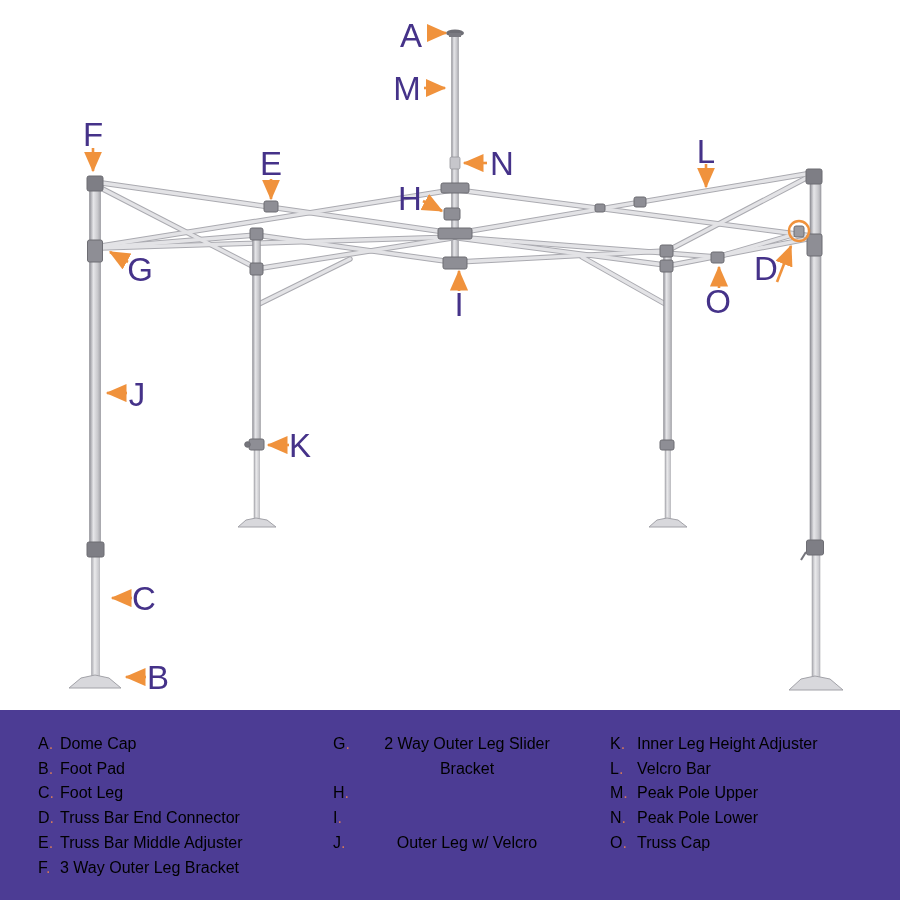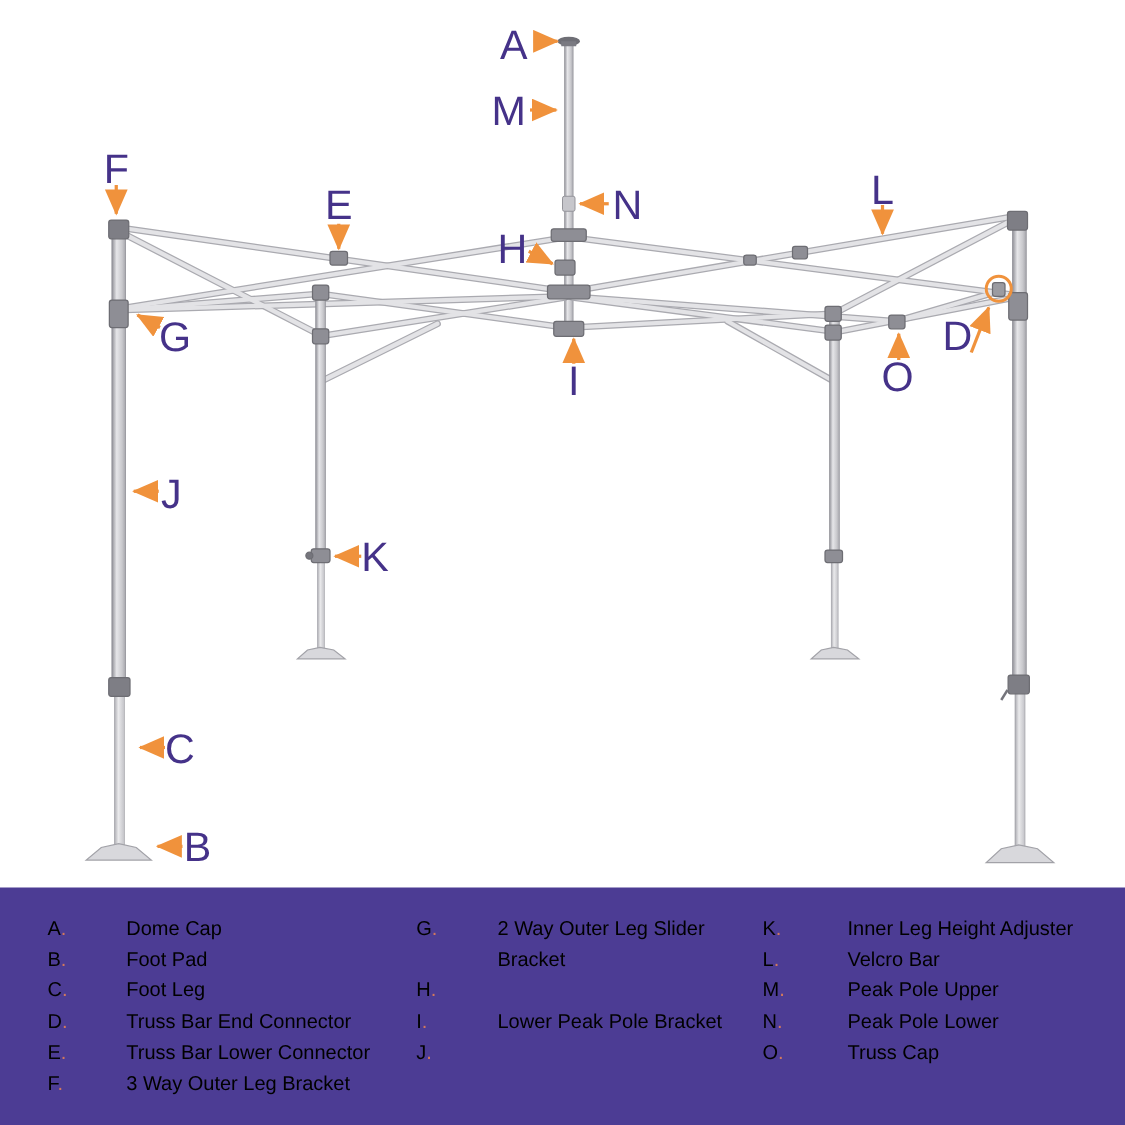--- a/index.html
+++ b/index.html
@@ -18,22 +18,22 @@
   .lg-col{position:absolute;top:732px;}
   .lg-col-1{left:38px;width:290px;}
   .lg-col-2{left:333px;width:250px;}
   .lg-col-3{left:610px;width:280px;}
   .lg-item{display:flex;align-items:flex-start;line-height:24.7px;}
   .lg-letter{flex:0 0 auto;display:inline-block;white-space:nowrap;}
   .lg-col-1 .lg-letter{width:22px;}
   .lg-col-2 .lg-letter{width:24px;}
   .lg-col-3 .lg-letter{width:27px;}
   .lg-dot{color:#D4795B;}
-  .lg-text{flex:1 1 auto;margin-left:41px;}
-  .lg-col-2 .lg-text{max-width:220px;}
+  .lg-text{flex:1 1 auto;}
+  .lg-col-2 .lg-text{max-width:220px;text-align:center;}
 </style>
 </head>
 <body>
 
 <div class="stage">
 
   <svg class="diagram" width="900" height="710" viewBox="0 0 900 710">
     <defs>
       <marker id="ah" markerWidth="9" markerHeight="9" refX="7.5" refY="3.5" orient="auto">
         <path d="M0,0 L8,3.5 L0,7 Z" fill="#F0923C"></path>
@@ -186,42 +186,42 @@
     <div class="lg-item">
       <span class="lg-letter"><span>C</span><span class="lg-dot">.</span></span>
       <span class="lg-text">Foot Leg</span>
     </div>
     <div class="lg-item">
       <span class="lg-letter"><span>D</span><span class="lg-dot">.</span></span>
       <span class="lg-text">Truss Bar End Connector</span>
     </div>
     <div class="lg-item">
       <span class="lg-letter"><span>E</span><span class="lg-dot">.</span></span>
-      <span class="lg-text">Truss Bar Lower Connector</span>
+      <span class="lg-text">Truss Bar Middle Adjuster</span>
     </div>
     <div class="lg-item">
       <span class="lg-letter"><span>F</span><span class="lg-dot">.</span></span>
       <span class="lg-text">3 Way Outer Leg Bracket</span>
     </div>
   </div>
 
   <div class="lg-col lg-col-2">
     <div class="lg-item">
       <span class="lg-letter"><span>G</span><span class="lg-dot">.</span></span>
       <span class="lg-text">2 Way Outer Leg Slider Bracket</span>
     </div>
     <div class="lg-item">
       <span class="lg-letter"><span>H</span><span class="lg-dot">.</span></span>
     </div>
     <div class="lg-item">
       <span class="lg-letter"><span>I</span><span class="lg-dot">.</span></span>
-      <span class="lg-text">Lower Peak Pole Bracket</span>
     </div>
     <div class="lg-item">
       <span class="lg-letter"><span>J</span><span class="lg-dot">.</span></span>
+      <span class="lg-text">Outer Leg w/ Velcro</span>
     </div>
   </div>
 
   <div class="lg-col lg-col-3">
     <div class="lg-item">
       <span class="lg-letter"><span>K</span><span class="lg-dot">.</span></span>
       <span class="lg-text">Inner Leg Height Adjuster</span>
     </div>
     <div class="lg-item">
       <span class="lg-letter"><span>L</span><span class="lg-dot">.</span></span>

